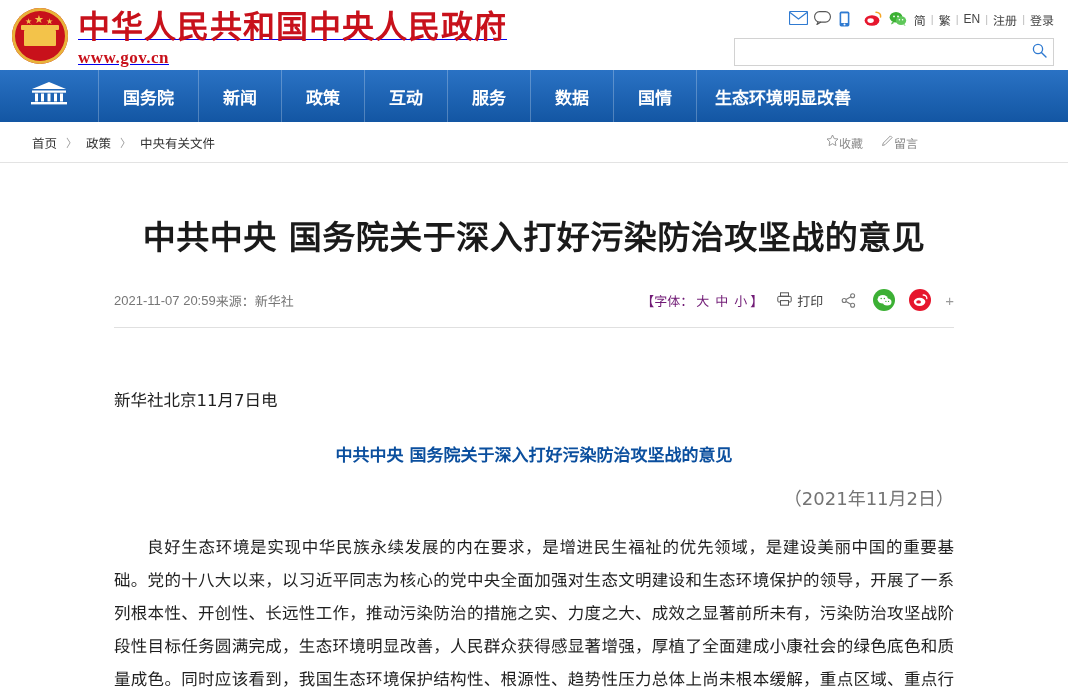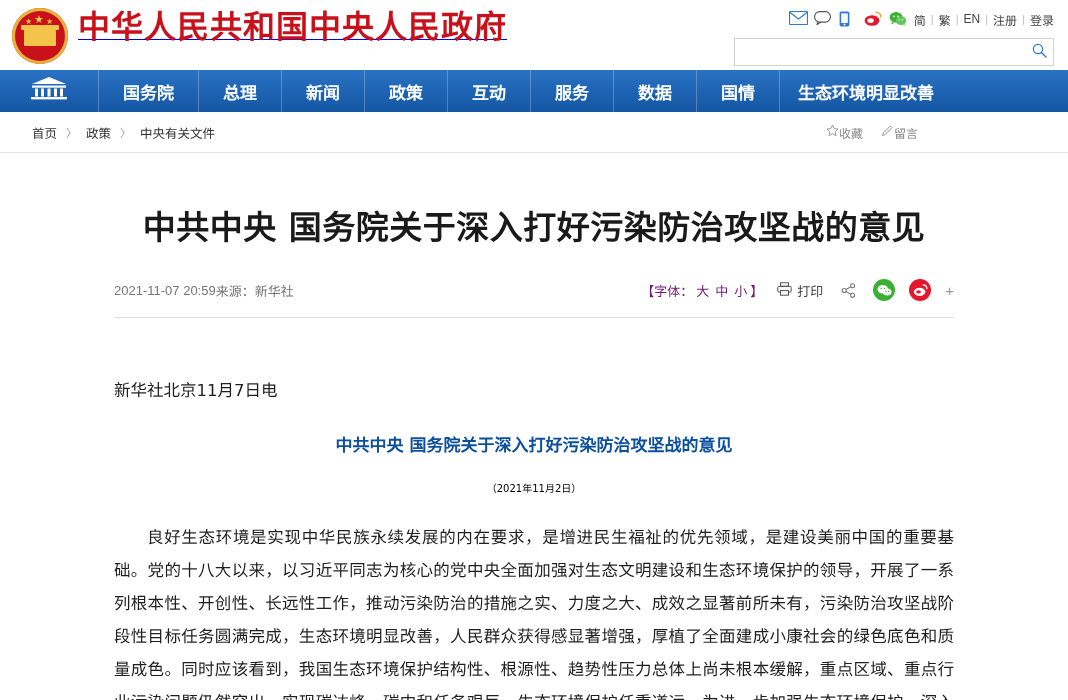--- a/index.html
+++ b/index.html
@@ -156,21 +156,21 @@
     background: transparent;
     border: 0;
     cursor: pointer;
     display: flex;
     align-items: center;
     justify-content: center;
   }
 
   
   .main-nav {
-    height: 42px;
+    height: 52px;
     background: #1a5dad;
     background: linear-gradient(#2a72c4, #1356a3);
     display: flex;
     align-items: stretch;
     color: #fff;
   }
   .nav-home {
     width: 98px;
     display: flex;
     align-items: center;
@@ -303,23 +303,23 @@
   }
   .dateline { margin: 12px 0 22px 0; }
   .doc-title {
     text-align: center;
     font-weight: bold;
     color: #0b4f9e;
     font-size: 17px;
     margin: 0 0 10px 0;
   }
   .doc-date {
-    text-align: center;
-    color: #000000;
-    font-size: 10px;
+    text-align: right;
+    color: #737373;
+    font-size: 18px;
     margin: 0 0 16px 0;
   }
   .para {
     text-indent: 2em;
     margin: 0;
     text-align: justify;
   }
 </style>
 </head>
 <body>
@@ -333,20 +333,21 @@
         <span class="star big">★</span>
         <span class="star s1">★</span>
         <span class="star s2">★</span>
         <span class="star s3">★</span>
         <span class="star s4">★</span>
       </span>
       <span class="gate"></span>
     </span>
     <span class="brand-text">
       <span class="brand-title">中华人民共和国中央人民政府</span>
+      <div class="brand-url">www.gov.cn</div>
     </span>
   </a>
 
   <div class="header-right">
     <div class="header-tools">
       <span class="ico">
         <svg width="19" height="14" viewBox="0 0 19 14">
             <rect x="0.5" y="0.5" width="18" height="13" rx="1" fill="none" stroke="#2f7ad1" stroke-width="1.2"></rect>
             <path d="M1 1.5 L9.5 8 L18 1.5" fill="none" stroke="#2f7ad1" stroke-width="1.2"></path>
           </svg>
@@ -417,21 +418,20 @@
         <rect x="7" y="12.5" width="3" height="8" fill="#ffffff"></rect>
         <rect x="13" y="12.5" width="3" height="8" fill="#ffffff"></rect>
         <rect x="19.5" y="12.5" width="3" height="8" fill="#ffffff"></rect>
         <rect x="26" y="12.5" width="3" height="8" fill="#ffffff"></rect>
         <rect x="32" y="12.5" width="3" height="8" fill="#ffffff"></rect>
         <rect x="3" y="21" width="36" height="2.4" fill="#ffffff"></rect>
       </svg>
     </span>
   </a>
   <a class="nav-item" href="#">国务院</a>
-  <a class="nav-item" href="#">总理</a>
   <a class="nav-item" href="#">新闻</a>
   <a class="nav-item" href="#">政策</a>
   <a class="nav-item" href="#">互动</a>
   <a class="nav-item" href="#">服务</a>
   <a class="nav-item" href="#">数据</a>
   <a class="nav-item" href="#">国情</a>
   <a class="nav-item wide" href="#">生态环境明显改善</a>
 </div>
 
 <div class="crumb-bar">

